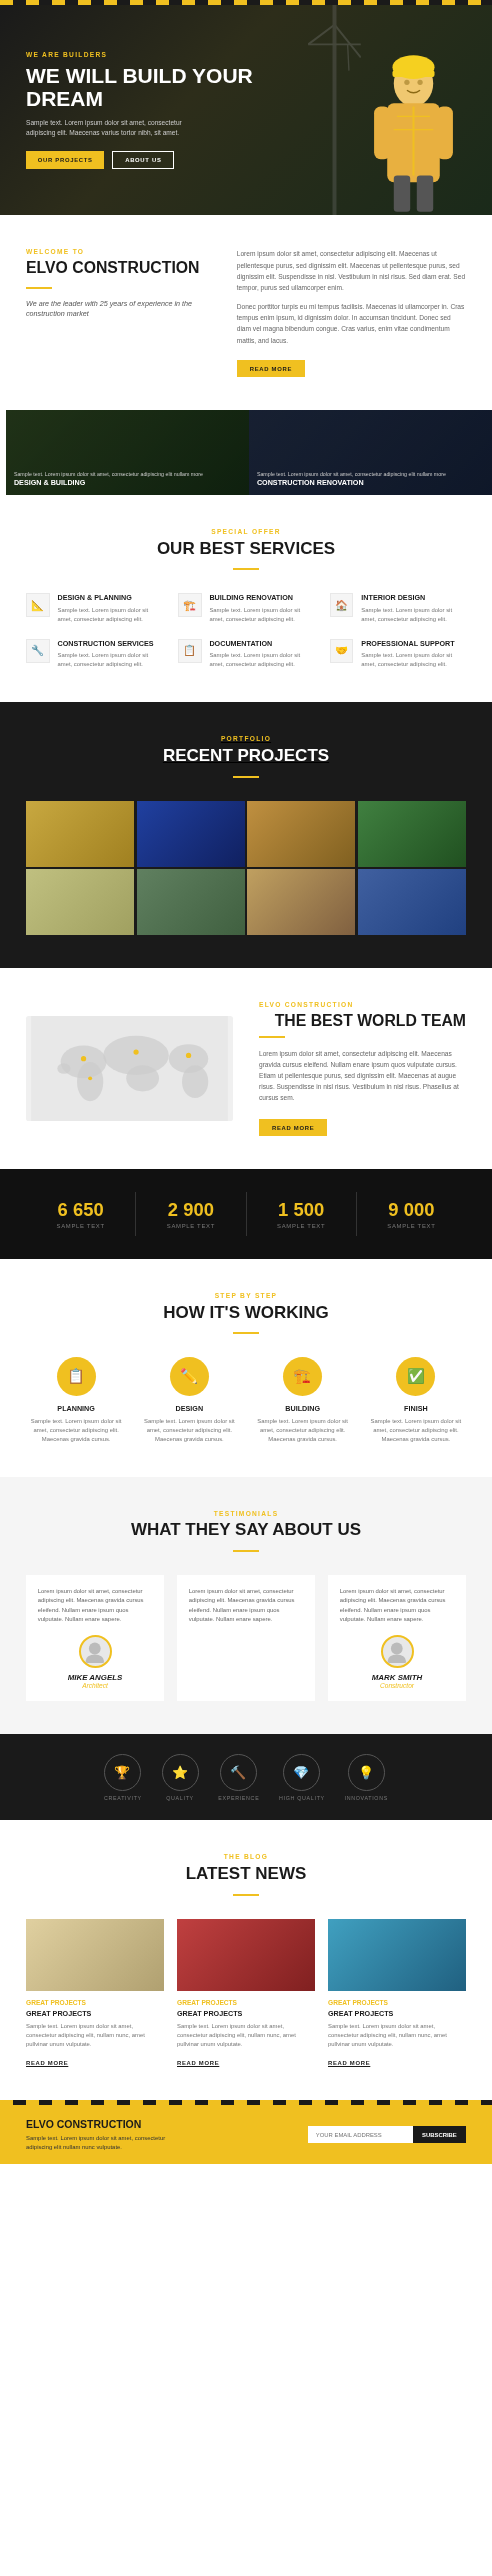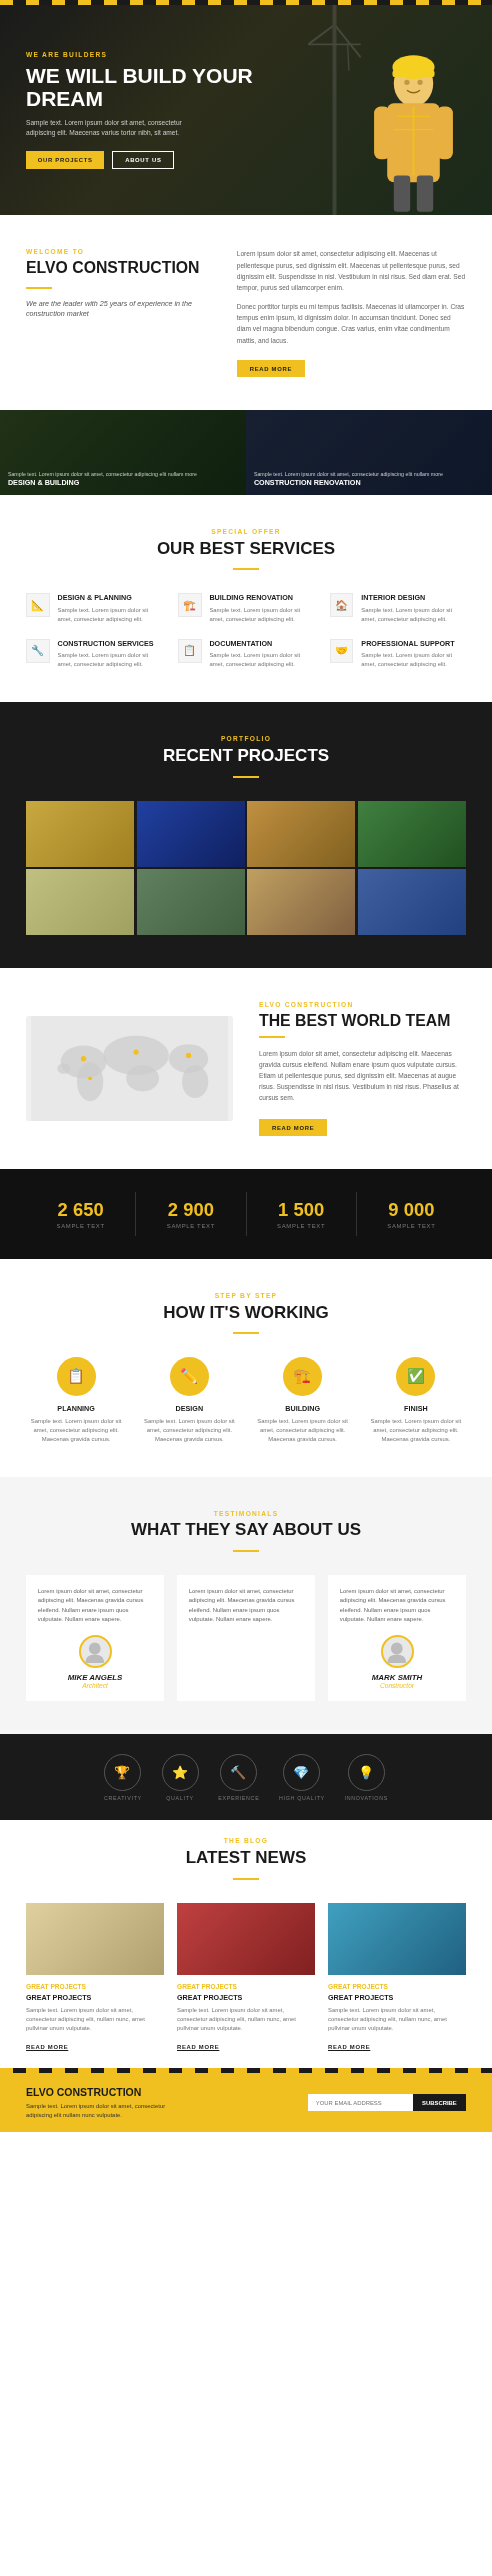--- a/index.html
+++ b/index.html
@@ -36,57 +36,57 @@
     .welcome-right { flex: 1.2; }
     .section-label { color: #f0c020; font-size: 6.6px; font-weight: 700; text-transform: uppercase; letter-spacing: 1.3px; margin-bottom: 3.9px; }
     .section-title { font-size: 15.8px; font-weight: 900; text-transform: uppercase; color: #1a1a1a; line-height: 1.2; margin-bottom: 9.2px; }
     .section-subtitle { color: #555; font-size: 7.2px; font-style: italic; line-height: 1.5; margin-bottom: 13px; }
     .welcome-right p { color: #666; font-size: 6.6px; line-height: 1.7; margin-bottom: 7.9px; }
     .btn-yellow-sm { background: #f0c020; color: #1a1a1a; padding: 5.3px 13px; font-size: 5.9px; font-weight: 700; text-transform: uppercase; border: none; cursor: pointer; letter-spacing: 0.7px; display: inline-block; margin-top: 6.6px; }
 
     
     .image-strip { display: flex; height: 85px; }
     .image-strip-item { flex: 1; position: relative; overflow: hidden; }
-    .image-strip-item:nth-child(1) { background: linear-gradient(rgba(0,0,0,0.45), rgba(0,0,0,0.45)), linear-gradient(135deg, #3a5a2a, #1a3a1a); }
+    .image-strip-item:nth-child(1) { background: linear-gradient(rgba(0,0,0,0.45), rgba(0,0,0,0.45)), linear-gradient(135deg, #3a5a2a, #1a3a1a); margin-left: 6px; }
     .image-strip-item:nth-child(2) { background: linear-gradient(rgba(0,0,0,0.45), rgba(0,0,0,0.45)), linear-gradient(135deg, #2a3a5a, #1a2a4a); }
     .image-strip-item:nth-child(3) { background: linear-gradient(rgba(0,0,0,0.45), rgba(0,0,0,0.45)), linear-gradient(135deg, #5a4a2a, #3a2a1a); }
     .image-strip-label { position: absolute; bottom: 7.9px; left: 7.9px; color: #fff; font-size: 7.2px; font-weight: 700; text-transform: uppercase; }
 
     
     .services-section { background: #fff; padding: 33px 26px; }
     .section-header { text-align: center; margin-bottom: 23px; }
     .section-header .section-label { display: block; }
     .section-header .section-title { font-size: 17px; }
     .services-grid { display: grid; grid-template-columns: 1fr 1fr 1fr; gap: 15.8px; }
     .service-item { display: flex; gap: 7.9px; }
     .service-icon { width: 23.6px; height: 23.6px; min-width: 23.6px; background: #f5f5f5; border: 1.3px solid #e8e8e8; display: flex; align-items: center; justify-content: center; font-size: 10.5px; }
     .service-title { font-size: 7.2px; font-weight: 700; text-transform: uppercase; color: #1a1a1a; margin-bottom: 3.3px; }
     .service-desc { font-size: 5.9px; color: #777; line-height: 1.5; }
 
     
-    .portfolio-section { background: #1a1a1a; padding: 33px 26px; }
+    .portfolio-section { background: #1a1a1a; padding: 33px 26px; text-decoration: underline; }
     .portfolio-section .section-header .section-title { color: #fff; }
     .portfolio-grid { display: grid; grid-template-columns: repeat(4, 1fr); grid-template-rows: auto auto; gap: 2.6px; }
     .portfolio-item { height: 66px; overflow: hidden; }
     .portfolio-item:nth-child(1) { background: linear-gradient(135deg, #c8a840, #a08020); }
     .portfolio-item:nth-child(2) { background: linear-gradient(135deg, #2040a0, #102060); }
     .portfolio-item:nth-child(3) { background: linear-gradient(135deg, #c09040, #806020); }
     .portfolio-item:nth-child(4) { background: linear-gradient(135deg, #408040, #205020); }
     .portfolio-item:nth-child(5) { background: linear-gradient(135deg, #c0c080, #a0a060); }
     .portfolio-item:nth-child(6) { background: linear-gradient(135deg, #608060, #406040); }
     .portfolio-item:nth-child(7) { background: linear-gradient(135deg, #c0a060, #806040); }
     .portfolio-item:nth-child(8) { background: linear-gradient(135deg, #4060a0, #204080); }
 
     
     .team-section { display: flex; padding: 33px 26px; gap: 26px; background: #fff; align-items: center; }
     .team-left { flex: 1; }
     .world-map { width: 100%; height: 105px; background: #f0f0f0; position: relative; border-radius: 2.6px; overflow: hidden; }
     .team-right { flex: 1; }
     .team-right .section-label { }
-    .team-right .section-title { margin-bottom: 4px; }
+    .team-right .section-title { margin-bottom: 4px; text-align: right; }
     .team-right p { color: #666; font-size: 6.6px; line-height: 1.7; margin-bottom: 9.2px; }
 
     
     .stats-section { background: #111; padding: 23px 26px; display: flex; }
     .stat-item { flex: 1; text-align: center; border-right: 0.7px solid #333; padding: 6.6px 0; }
     .stat-item:last-child { border-right: none; }
     .stat-number { color: #f0c020; font-size: 18.4px; font-weight: 900; display: block; }
     .stat-label { color: #777; font-size: 5.9px; text-transform: uppercase; letter-spacing: 0.7px; display: block; margin-top: 2.6px; }
 
     
@@ -107,21 +107,21 @@
     .testimonial-role { font-size: 6.6px; color: #f0c020; text-align: center; }
     .testimonial-bottom { text-align: center; font-style: italic; }
 
     
     .badges-section { background: #1a1a1a; padding: 19.7px 26px; display: flex; justify-content: center; gap: 19.7px; align-items: center; }
     .badge-item { display: flex; flex-direction: column; align-items: center; gap: 3.9px; }
     .badge-circle { width: 37px; height: 37px; border-radius: 50%; border: 1.3px solid #555; display: flex; align-items: center; justify-content: center; font-size: 13px; color: #aaa; }
     .badge-label { color: #777; font-size: 5.3px; text-transform: uppercase; letter-spacing: 0.7px; text-align: center; }
 
     
-    .blog-section { background: #fff; padding: 17px 26px; }
+    .blog-section { background: #fff; padding: 33px 26px; }
     .blog-grid { display: flex; gap: 13px; margin-top: 19.7px; }
     .blog-item { flex: 1; }
     .blog-img { height: 72px; margin-bottom: 7.9px; overflow: hidden; }
     .blog-img:nth-child(1) { background: linear-gradient(135deg, #e0d0a0, #b0a070); }
     .blog-img-1 { background: linear-gradient(135deg, #e0d0a0, #b0a070); }
     .blog-img-2 { background: linear-gradient(135deg, #c04040, #802020); }
     .blog-img-3 { background: linear-gradient(135deg, #40a0c0, #206080); }
     .blog-category { color: #f0c020; font-size: 6.6px; font-weight: 700; text-transform: uppercase; margin-bottom: 3.3px; }
     .blog-title { font-size: 7.2px; font-weight: 700; text-transform: uppercase; color: #1a1a1a; margin-bottom: 3.9px; }
     .blog-desc { font-size: 5.9px; color: #777; line-height: 1.5; margin-bottom: 6.6px; }
@@ -329,21 +329,21 @@
     <div class="section-label">ELVO CONSTRUCTION</div>
     <h2 class="section-title">THE BEST WORLD TEAM</h2>
     <div class="divider-line-left"></div>
     <p style="margin-top:9.2px;">Lorem ipsum dolor sit amet, consectetur adipiscing elit. Maecenas gravida cursus eleifend. Nullam enare ipsum quos vulputate cursus. Etiam ut pellentesque purus, sed dignissim elit. Maecenas at augue risus. Suspendisse in nisl risus. Vestibulum in nisl risus. Phasellus at cursus sem.</p>
     <button class="btn-yellow-sm">READ MORE</button>
   </div>
 </section>
 
 <section class="stats-section">
   <div class="stat-item">
-    <span class="stat-number">2 650</span>
+    <span class="stat-number">6 650</span>
     <span class="stat-label">Sample text</span>
   </div>
   <div class="stat-item">
     <span class="stat-number">2 900</span>
     <span class="stat-label">Sample text</span>
   </div>
   <div class="stat-item">
     <span class="stat-number">1 500</span>
     <span class="stat-label">Sample text</span>
   </div>

